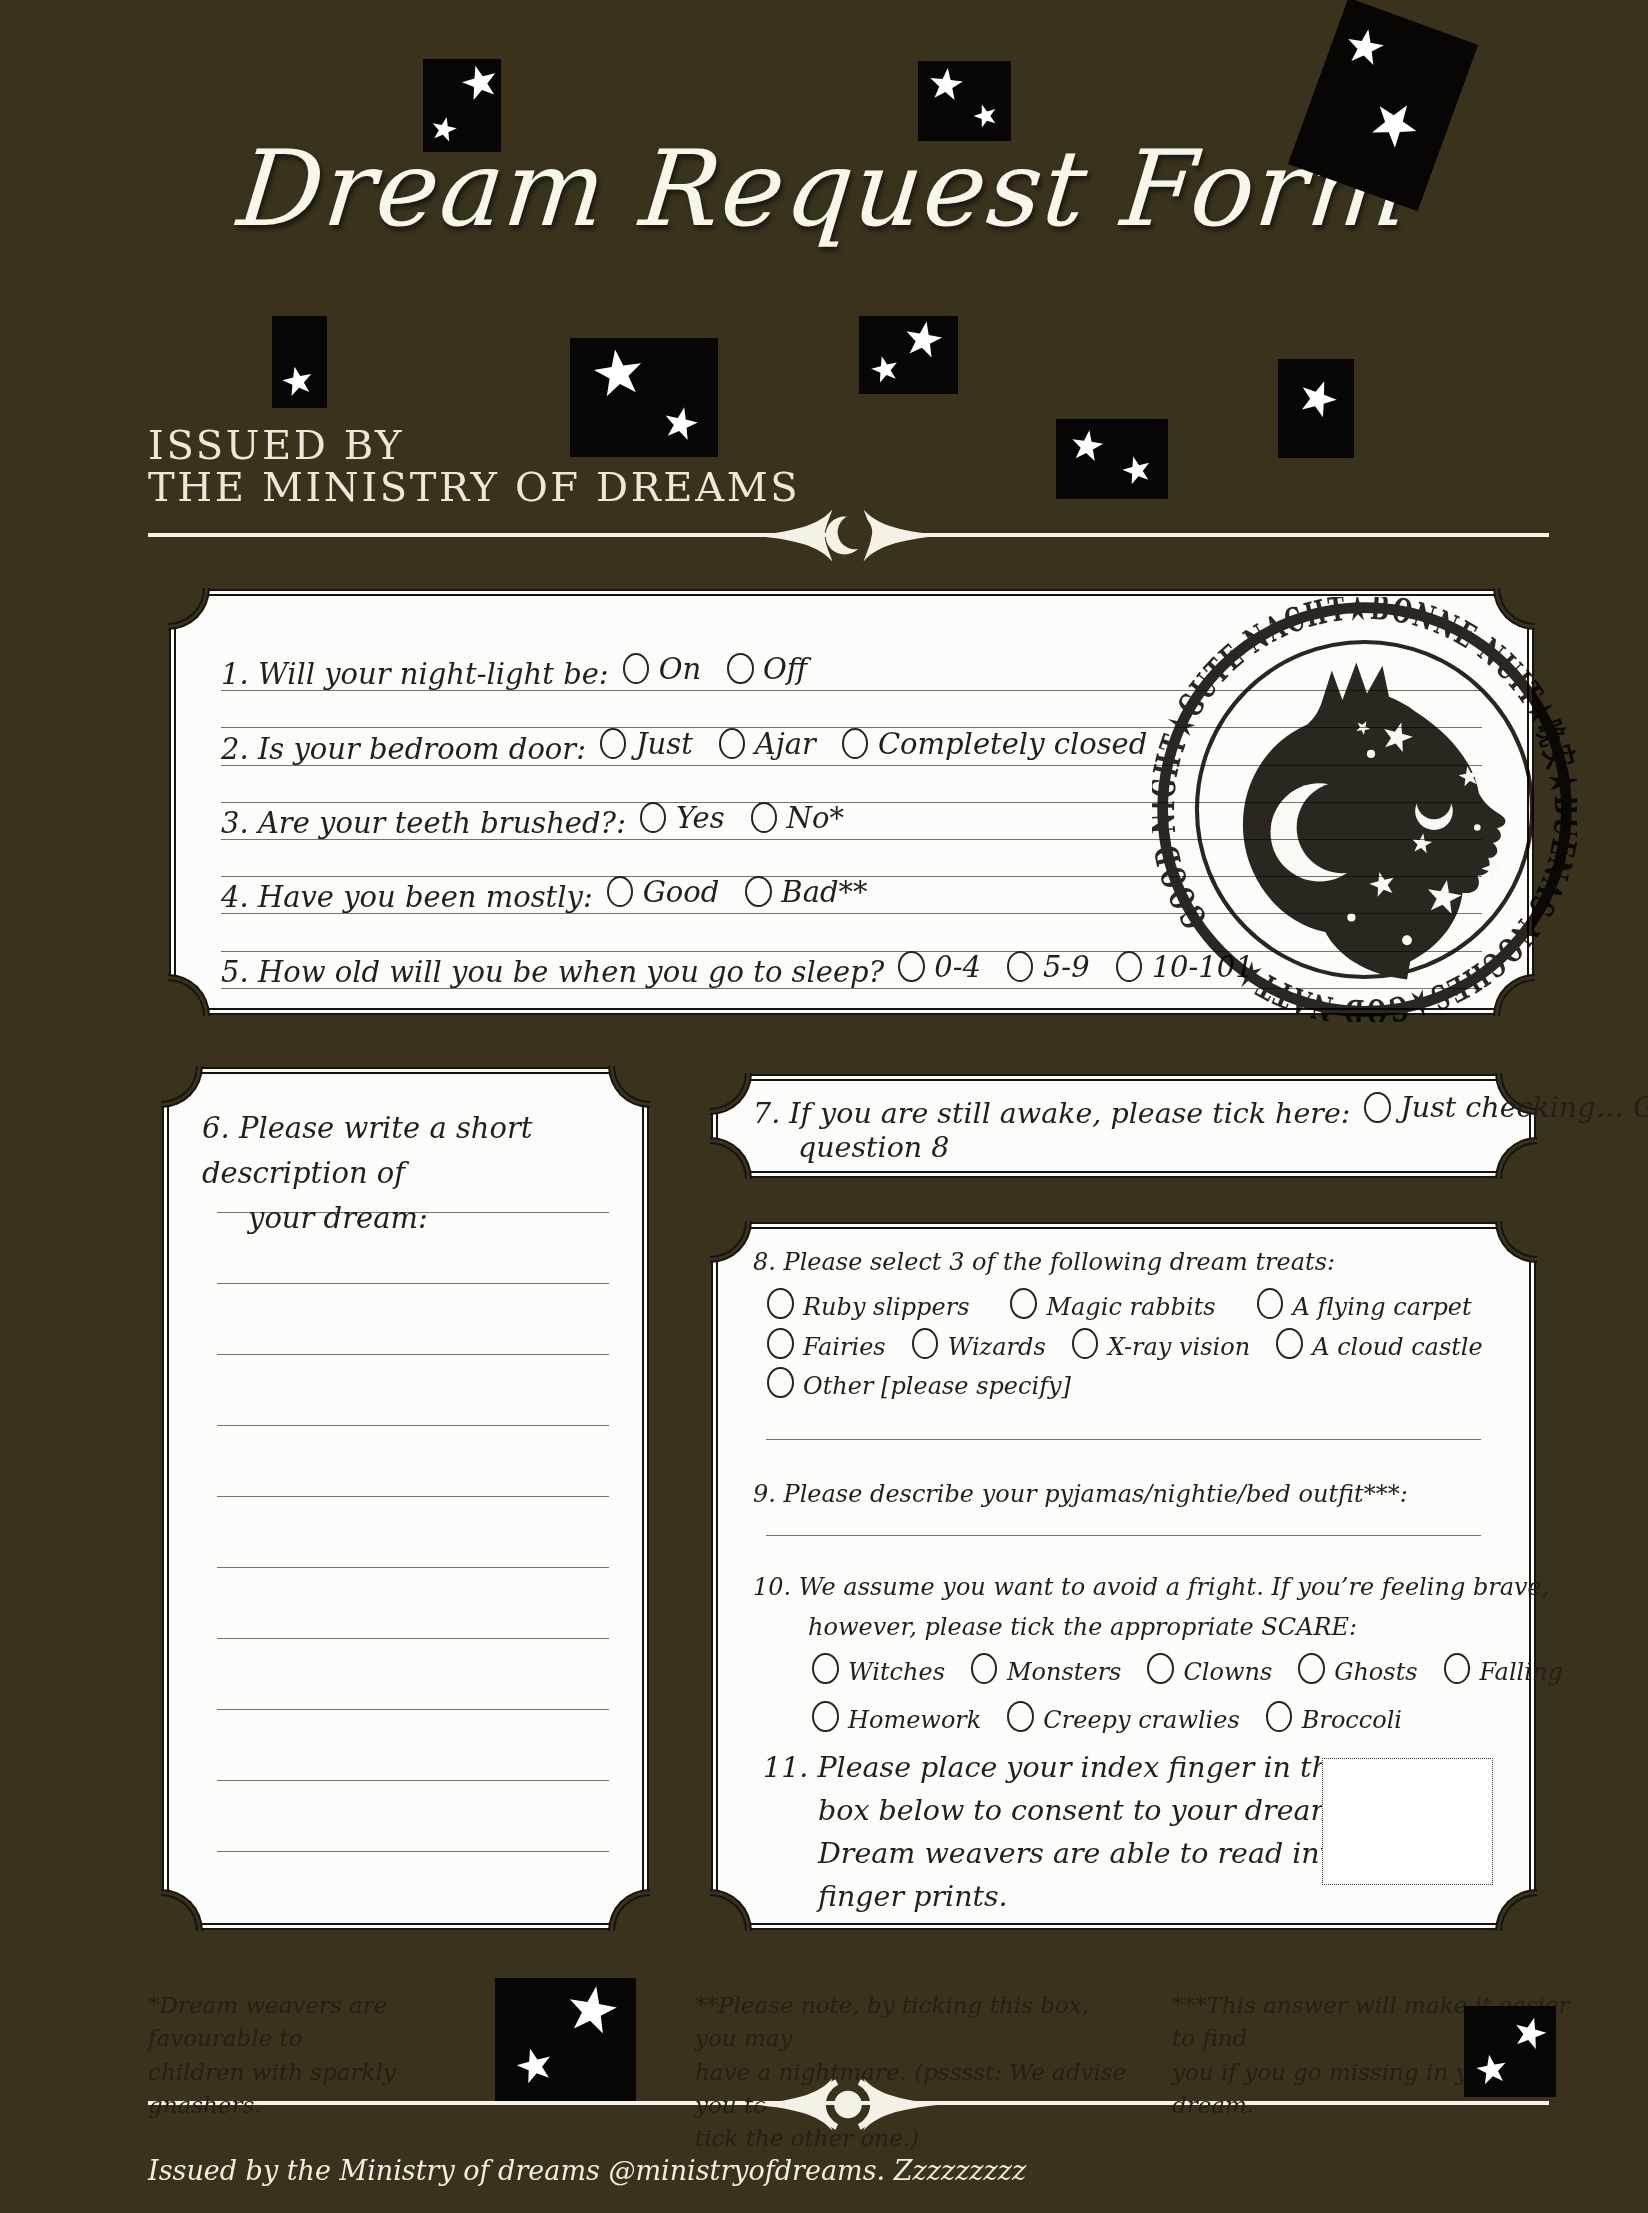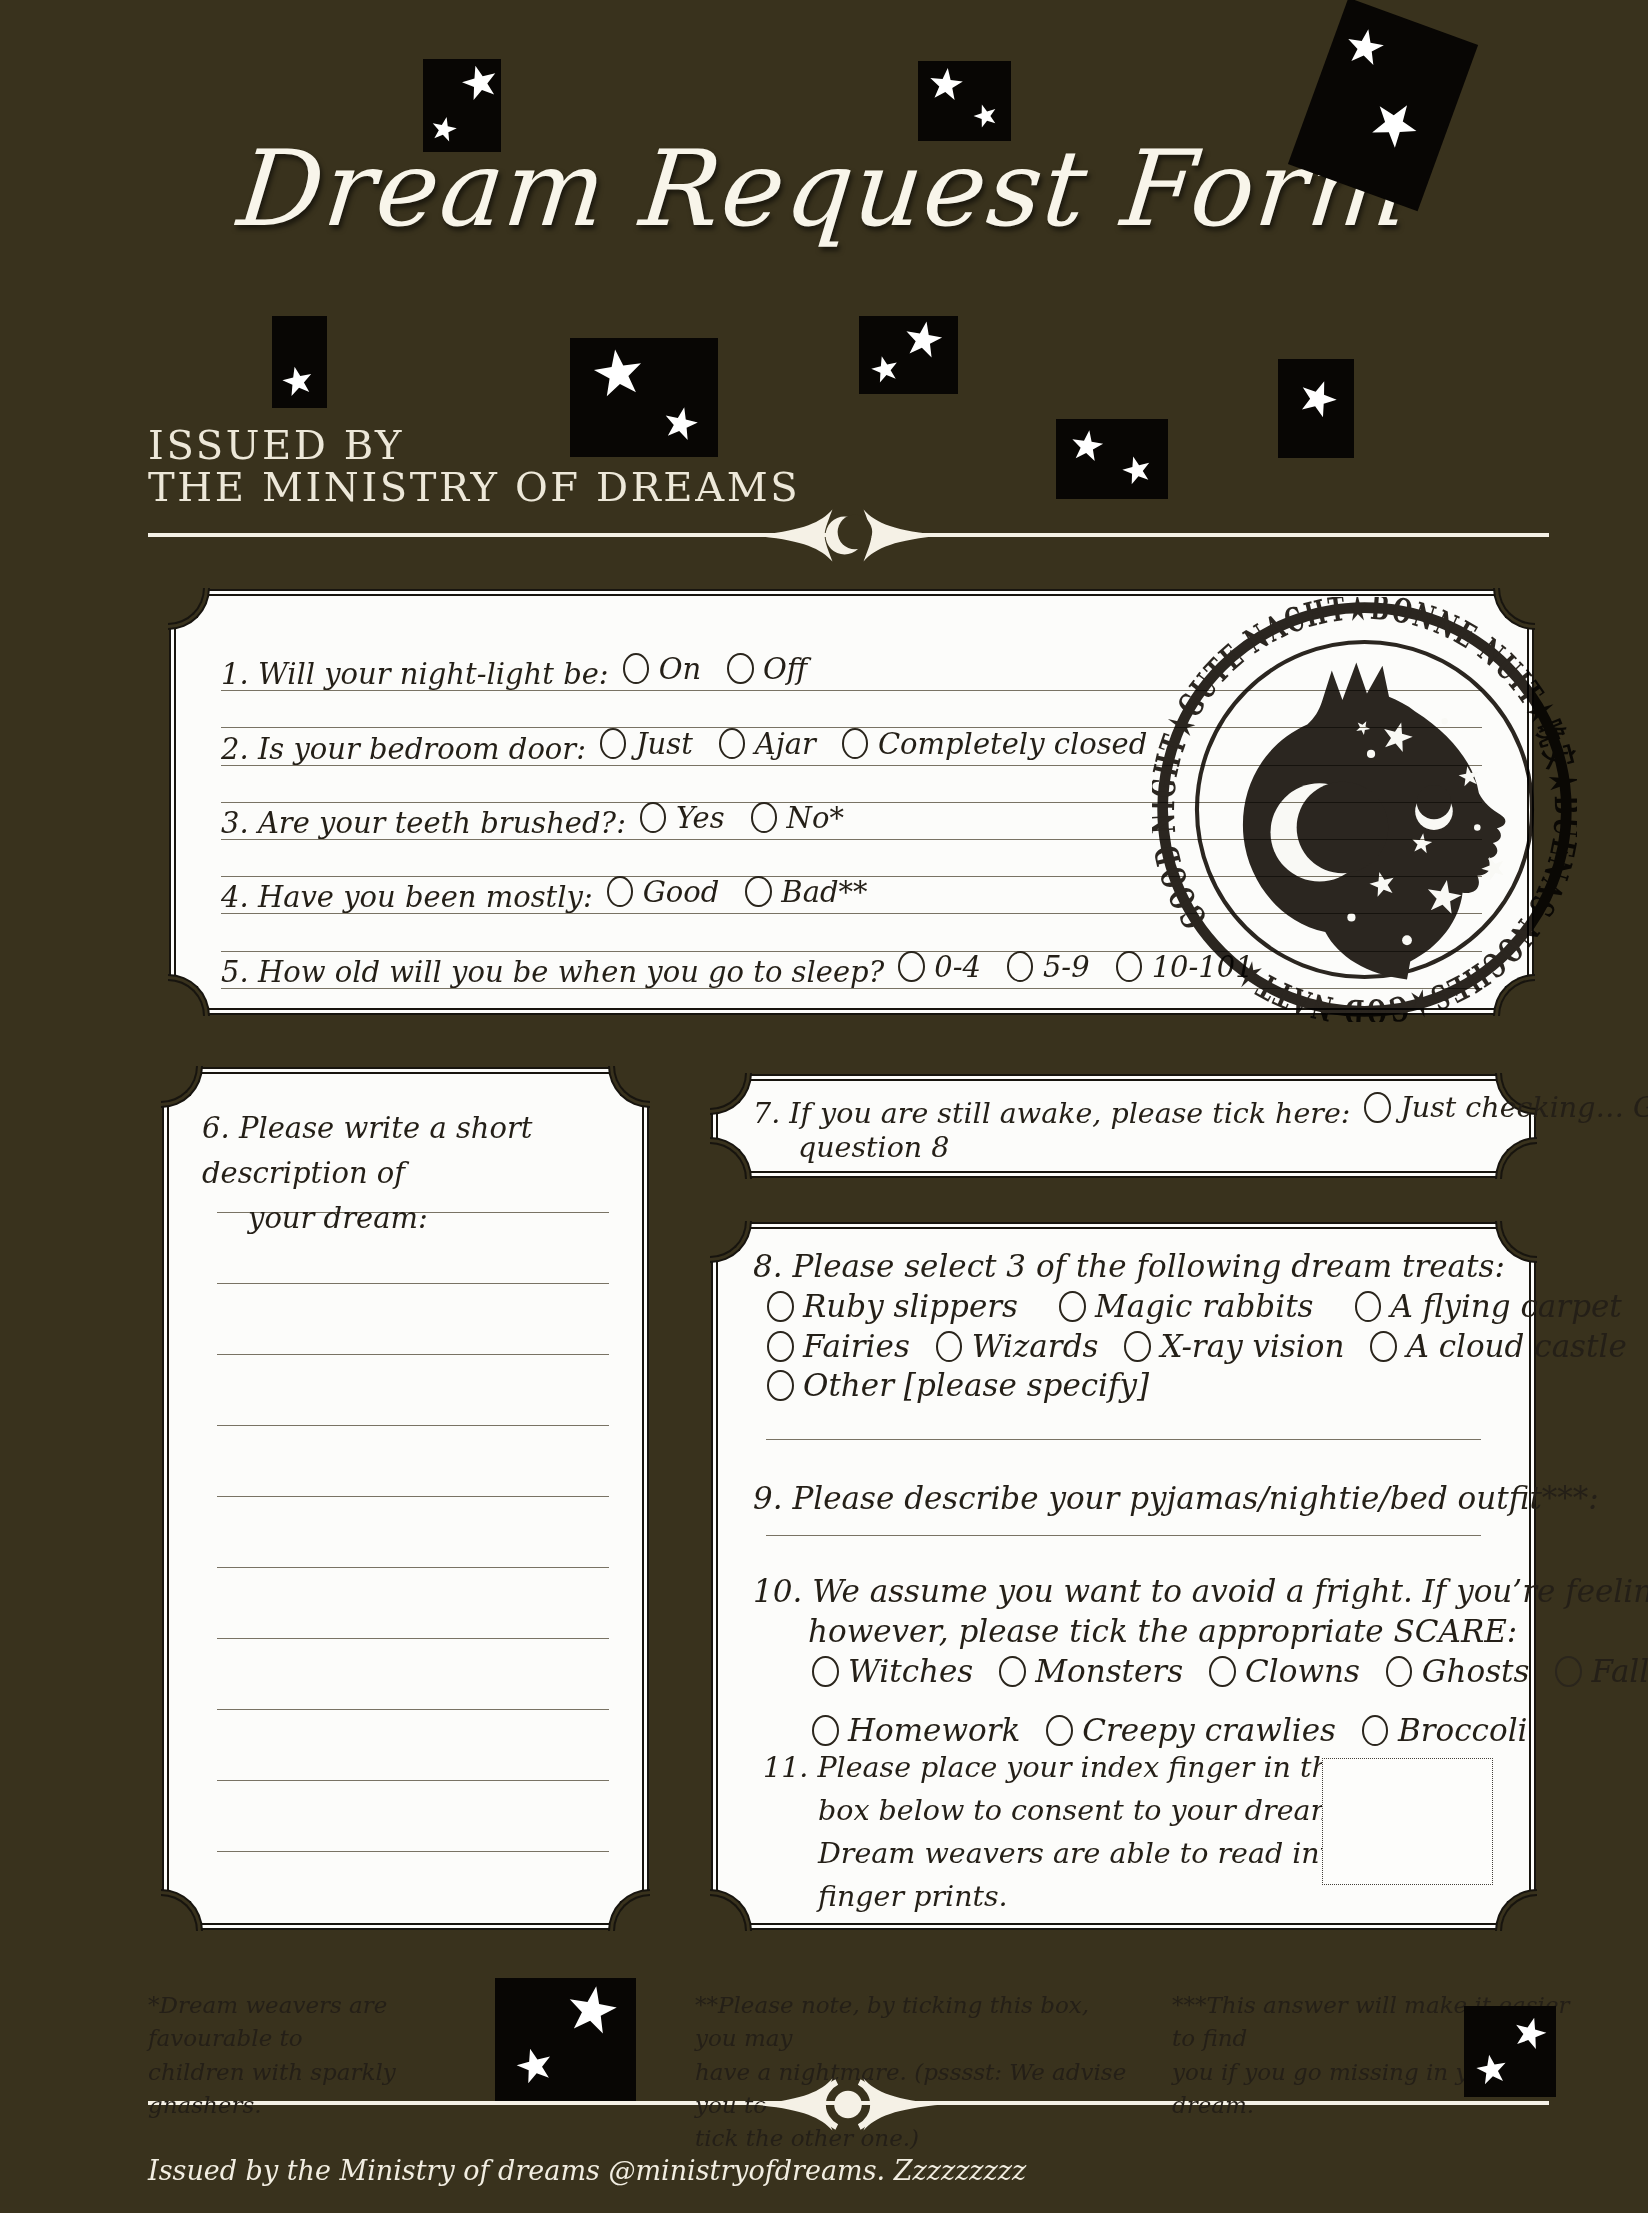--- a/index.html
+++ b/index.html
@@ -19,21 +19,21 @@
   .paper-box{position:absolute;background:#fcfcfa;border:7.8px double #17140e;z-index:3;}
   .corner{position:absolute;width:35px;height:35px;background:#39321d;z-index:4;}
   .corner.tl{top:-7.8px;left:-7.8px;border-bottom-right-radius:100%;border-right:7.8px double #17140e;border-bottom:7.8px double #17140e;}
   .corner.tr{top:-7.8px;right:-7.8px;border-bottom-left-radius:100%;border-left:7.8px double #17140e;border-bottom:7.8px double #17140e;}
   .corner.bl{bottom:-7.8px;left:-7.8px;border-top-right-radius:100%;border-top:7.8px double #17140e;border-right:7.8px double #17140e;}
   .corner.br{bottom:-7.8px;right:-7.8px;border-top-left-radius:100%;border-top:7.8px double #17140e;border-left:7.8px double #17140e;}
   .rule{position:absolute;height:0;border-bottom:1.7px solid #57503f;opacity:.8;}
   
   .qrow{position:absolute;display:flex;align-items:flex-end;font-style:italic;
         font-size:29px;color:#241f17;white-space:nowrap;z-index:4;}
-  .b8 .qrow{font-size:31px;font-style:italic;}
+  .b8 .qrow{font-size:24px;font-style:italic;}
   .radio{display:inline-block;width:22.5px;height:27px;border:2.6px solid #2a251c;border-radius:50%;
          margin:0 9.5px 1.7px 14px;background:transparent;flex:0 0 auto;}
   .opt{display:inline-flex;align-items:flex-end;margin-right:12px;}
   .optlabel{display:inline-block;}
   .tline{font-style:italic;color:#241f17;}
   .q6block{position:absolute;top:26px;left:33px;font-size:29px;line-height:45px;z-index:4;margin-top:6px;}
   .q6block .tline+.tline{margin-left:46px;}
   .q11block{position:absolute;top:517px;left:45px;font-size:28.5px;line-height:43px;z-index:4;}
   .q11block .tline+.tline{margin-left:55px;}
   .fpbox{position:absolute;left:604px;top:529px;width:169px;height:125px;background:#fdfdfb;
@@ -345,21 +345,21 @@
         </span>
         <span class="opt">
           <span class="radio"></span>
           <span class="optlabel">Ghosts</span>
         </span>
         <span class="opt">
           <span class="radio"></span>
           <span class="optlabel">Falling</span>
         </span>
       </div>
-    <div class="qrow" style="top:483px;left:80px;">
+    <div class="qrow" style="top:472px;left:80px;">
         <span class="opt">
           <span class="radio"></span>
           <span class="optlabel">Homework</span>
         </span>
         <span class="opt">
           <span class="radio"></span>
           <span class="optlabel">Creepy crawlies</span>
         </span>
         <span class="opt">
           <span class="radio"></span>

